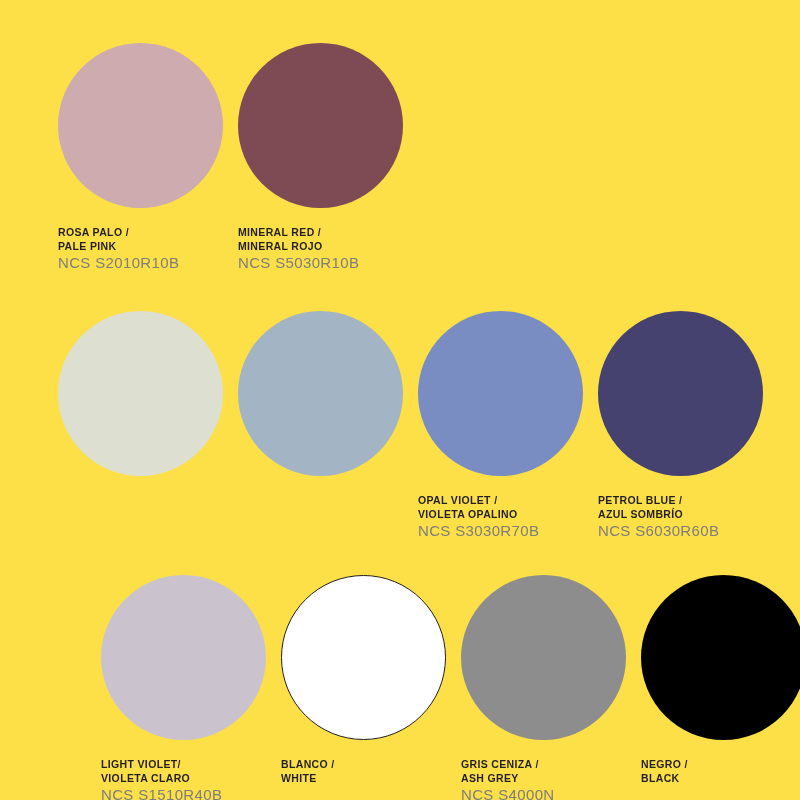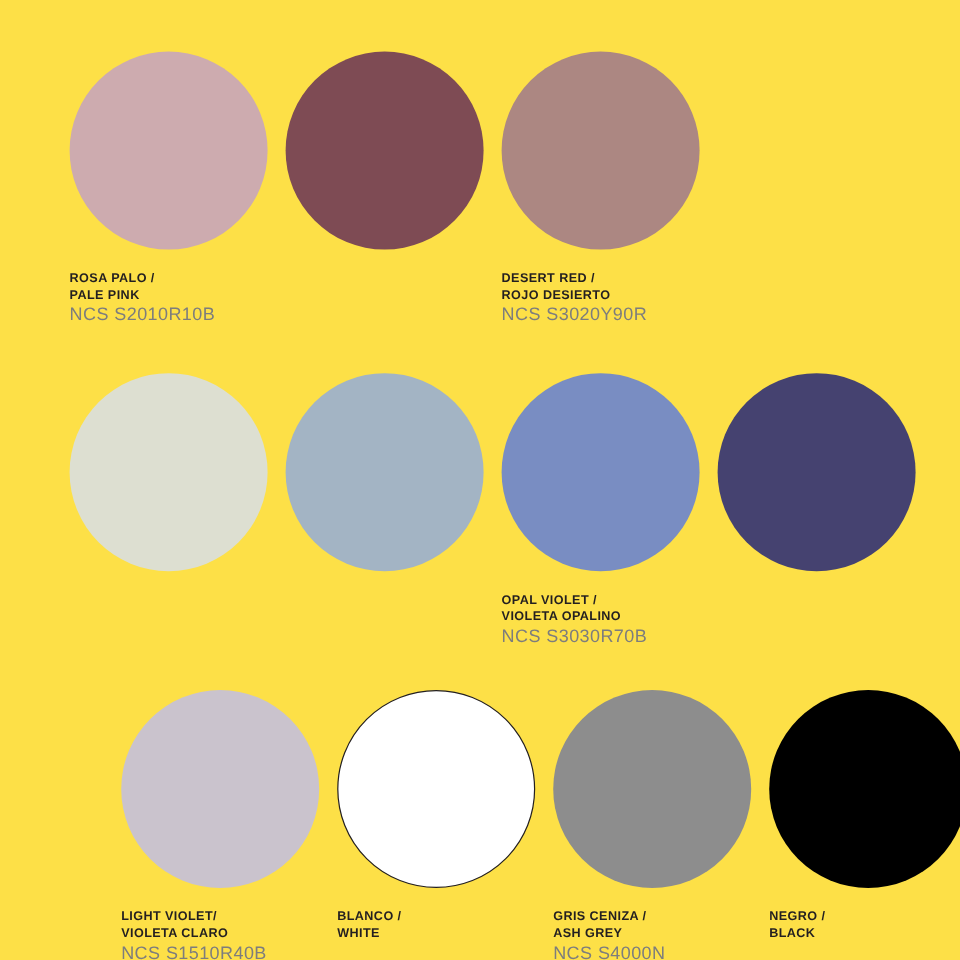--- a/index.html
+++ b/index.html
@@ -83,27 +83,24 @@
     <div class="swatch-cell">
       <div class="swatch-disc" style="background: rgb(205, 171, 175);"></div>
       <div class="swatch-caption">
         <div class="caption-line">ROSA PALO /</div>
         <div class="caption-line">PALE PINK</div>
         <div class="caption-code">NCS S2010R10B</div>
       </div>
     </div>
     <div class="swatch-cell">
       <div class="swatch-disc" style="background: rgb(126, 75, 84);"></div>
-    </div>
-    <div class="swatch-cell">
-      <div class="swatch-disc" style="background: rgb(172, 135, 130);"></div>
       <div class="swatch-caption">
-        <div class="caption-line">DESERT RED /</div>
-        <div class="caption-line">ROJO DESIERTO</div>
-        <div class="caption-code">NCS S3020Y90R</div>
+        <div class="caption-line">MINERAL RED /</div>
+        <div class="caption-line">MINERAL ROJO</div>
+        <div class="caption-code">NCS S5030R10B</div>
       </div>
     </div>
   </div>
 
   <div class="palette-row" id="row-2">
     <div class="swatch-cell">
       <div class="swatch-disc" style="background: rgb(221, 223, 209);"></div>
     </div>
     <div class="swatch-cell">
       <div class="swatch-disc" style="background: rgb(163, 180, 196);"></div>
@@ -111,20 +108,25 @@
     <div class="swatch-cell">
       <div class="swatch-disc" style="background: rgb(121, 141, 194);"></div>
       <div class="swatch-caption">
         <div class="caption-line">OPAL VIOLET /</div>
         <div class="caption-line">VIOLETA OPALINO</div>
         <div class="caption-code">NCS S3030R70B</div>
       </div>
     </div>
     <div class="swatch-cell">
       <div class="swatch-disc" style="background: rgb(69, 66, 112);"></div>
+      <div class="swatch-caption">
+        <div class="caption-line">PETROL BLUE /</div>
+        <div class="caption-line">AZUL SOMBRÍO</div>
+        <div class="caption-code">NCS S6030R60B</div>
+      </div>
     </div>
   </div>
 
   <div class="palette-row" id="row-3">
     <div class="swatch-cell">
       <div class="swatch-disc" style="background: rgb(202, 195, 205);"></div>
       <div class="swatch-caption">
         <div class="caption-line">LIGHT VIOLET/</div>
         <div class="caption-line">VIOLETA CLARO</div>
         <div class="caption-code">NCS S1510R40B</div>

